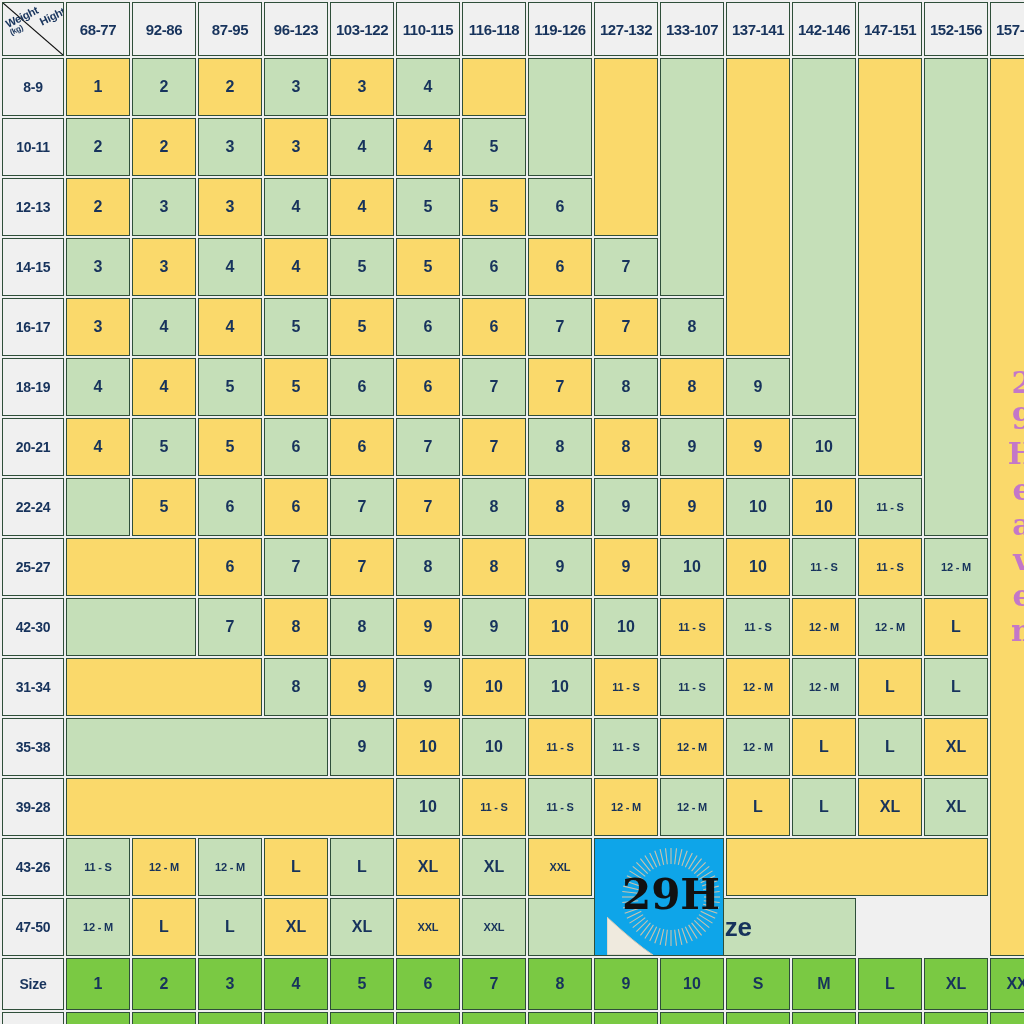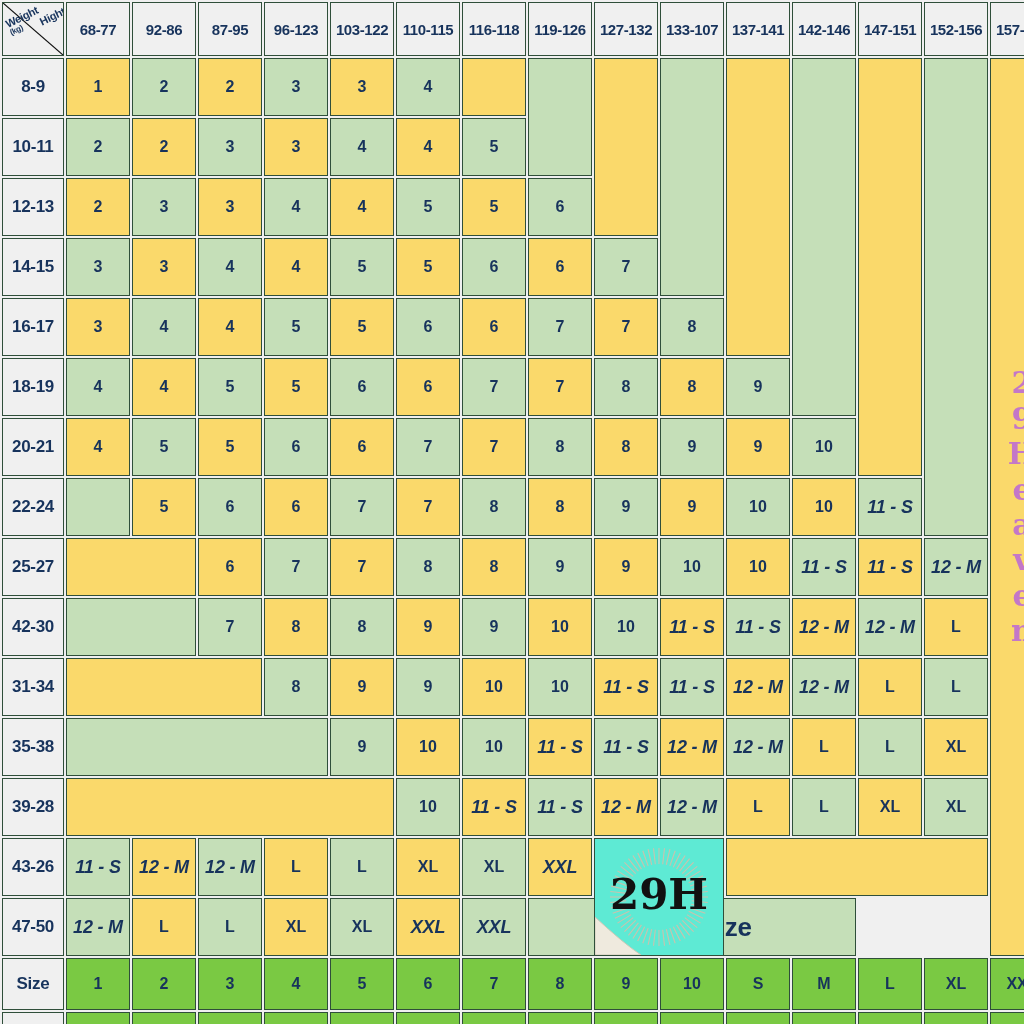--- a/index.html
+++ b/index.html
@@ -91,34 +91,34 @@
     color: #17335c;
   }
 
   
   td.rowhead {
     background: #f0f0f0;
     border-left: 1px solid #d79b4a;
     border-right: 1px solid #d79b4a;
     border-top: 1px solid #d79b4a;
     border-bottom: 1px solid #d79b4a;
-    font-size: 17px;
+    font-size: 14px;
     letter-spacing: -0.3px;
     color: #17335c;
   }
   td.rowhead.two-line {
     font-size: 13px;
     line-height: 1.05;
     white-space: normal;
   }
 
   
   td.y { background: #fad96b; border: 1px solid #c2962f; font-size: 16px; }
   td.g { background: #c5dfb8; border: 1px solid #3f6b46; font-size: 16px; }
-  td.y.sz, td.g.sz { font-size: 18px; letter-spacing: -0.2px; font-style: italic; }
+  td.y.sz, td.g.sz { font-size: 11px; letter-spacing: -0.2px; }
 
   
   td.bright {
     background: #7ac943;
     border: 1px solid #3f6b46;
     font-size: 16px;
     color: #17335c;
   }
 
   
@@ -144,21 +144,22 @@
     background: #ffffff;
     border: 1px solid #c2962f;
     padding: 0;
     position: relative;
   }
   .logo-wrap {
     position: relative;
     width: 100%;
     height: 100%;
     overflow: hidden;
-    background: #5eead4;
+    background: #0ea5e9;
+    padding-left: 12px;
   }
   .logo-wrap svg { display: block; width: 100%; height: 100%; }
 
   
   td.banner {
     background: #c5dfb8;
     border: 1px solid #3f6b46;
     text-align: left;
     padding-left: 18px;
     font-size: 26px;

